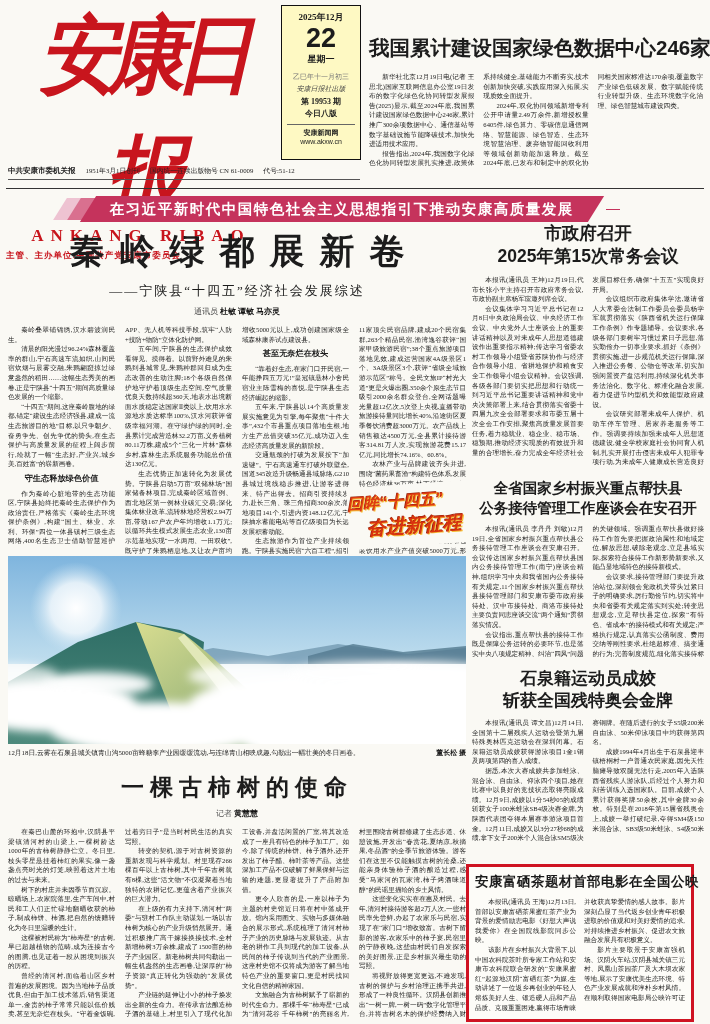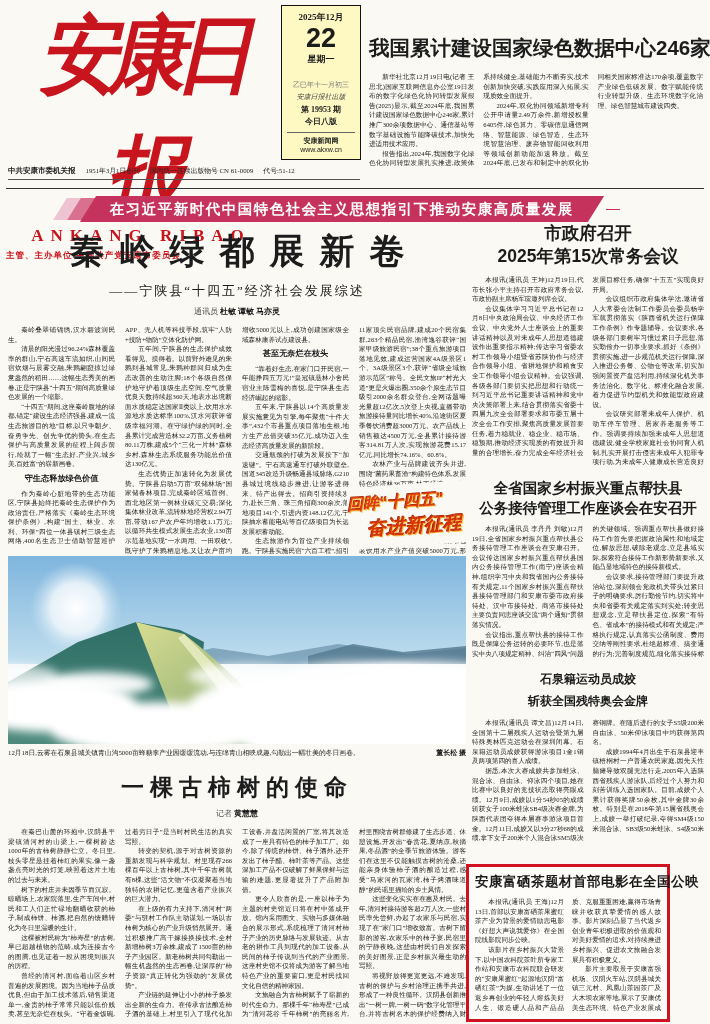--- a/index.html
+++ b/index.html
@@ -30,21 +30,21 @@
   .publine b { font-size:7.5px; }
   .header-rule { position:absolute; left:6px; top:188px; width:698px; border-top:1.5px solid #333; }
   
   .datebox {
     position:absolute; left:281px; top:5px; width:80px; height:155px;
     border:1.5px solid #111; background:#fef9c3; text-align:center; padding-top:5px;
   }
   .datebox .ym { font-size:9px; font-weight:bold; }
   .datebox .day { font-size:27px; font-weight:bold; font-family:"Liberation Sans",sans-serif; line-height:29px; }
   .datebox .wk { font-size:9px; font-weight:bold; }
-  .datebox .lunar { font-size:7px; color:#777; margin-top:14px;font-family:Liberation Mono, monospace; }
+  .datebox .lunar { font-size:7px; color:#777; margin-top:6px;font-family:Liberation Mono, monospace; }
   .datebox .pub { font-size:7px; color:#444; margin-top:2px; font-style:italic; }
   .datebox .issue { font-size:8px; font-weight:bold; margin-top:2px; }
   .datebox .pages { font-size:8px; font-weight:bold; margin-top:1px; }
   .datebox .web { border-top:0.5px solid #666; margin:5px 5px 0 5px; padding-top:3px; }
   .datebox .site { font-size:7px; font-weight:bold; }
   .datebox .url { font-size:7px; font-family:"Liberation Sans",sans-serif; }
   
   .top-article { position:absolute; left:369px; top:34px; width:334px; }
   .top-article h1 {
     font-family:"Liberation Sans","DejaVu Sans",sans-serif;
@@ -108,23 +108,23 @@
   .rail-article { position:absolute; left:472px; width:232px; }
   .rail-article h1 { text-align:center; font-weight:900; font-family:"Liberation Sans","DejaVu Sans",sans-serif; }
   .gov { top:222px; }
   .gov h1 { font-size:17.5px; line-height:23px; }
   .gov h1 .num { letter-spacing:0px; }
   .gov .body-cols { margin-top:7px; height:198px; column-count:2; column-gap:9px; }
   .seminar { top:478px; }
   .seminar h1 { font-size:14.5px; line-height:20px; }
   .seminar .body-cols { margin-top:6px; height:138px; column-count:2; column-gap:9px; }
   .athlete { top:668px; }
-  .athlete h1 { font-size:12px; line-height:22px; font-family:Liberation Serif, serif; }
+  .athlete h1 { font-size:17px; line-height:22px; font-family:Liberation Serif, serif; }
   .athlete .body-cols { margin-top:6px; height:132px; column-count:2; column-gap:9px; }
-  .movie { top:864px; left:466px; width:204px; border:3.5px solid #cf1322; background:#fdfcf8; padding:6px 6px; height:158px; }
+  .movie { top:864px; left:466px; width:228px; border:3.5px solid #cf1322; background:#fdfcf8; padding:6px 6px; height:158px; }
   .movie h1 { font-size:13.5px; white-space:nowrap; letter-spacing:0.5px; }
   .movie .body-cols { margin-top:6px; height:118px; column-count:2; column-gap:8px; }
 </style>
 </head>
 <body>
 
 <div id="page">
 
   <div class="masthead">
     <div class="calligraphy">安康日报</div>

